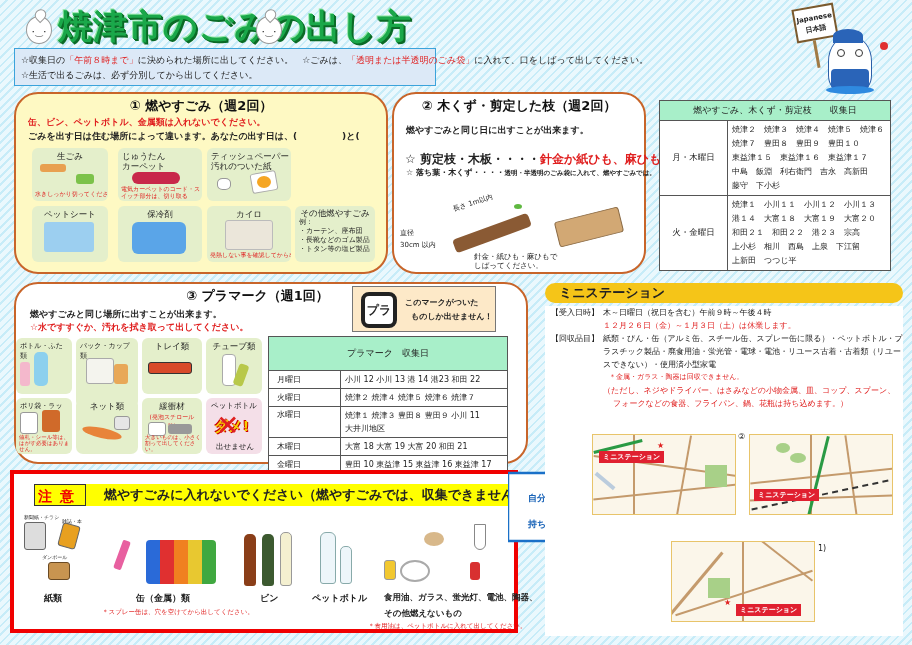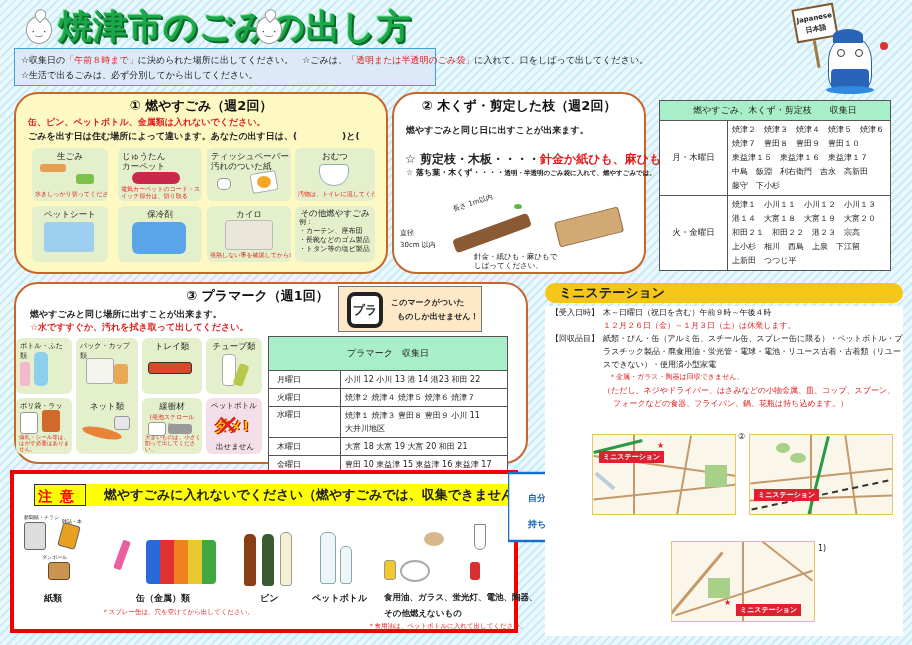--- a/index.html
+++ b/index.html
@@ -149,25 +149,20 @@
 カーペット</div>
     <div class="ill" style="left:14px; top:24px; width:48px; height:12px; background:#c8284a; border-radius:6px;"></div>
     <div class="note" style="white-space:normal; width:80px; line-height:7px;">電気カーペットのコード・スイッチ部分は、切り取る</div>
   </div>
   <div class="tile" style="left:191px; top:54px; width:84px; height:53px;">
     <div class="lbl" style="white-space:pre; line-height:10px;">ティッシュペーパー
 汚れのついた紙</div>
     <div class="ill" style="left:44px; top:24px; width:26px; height:20px; background:#fff; border:1px solid #aaa; transform:rotate(-10deg);"></div>
     <div class="ill" style="left:50px; top:28px; width:14px; height:12px; background:#f5a623; border-radius:50%;"></div>
     <div class="ill" style="left:10px; top:30px; width:14px; height:12px; background:#fff; border:1px solid #999; border-radius:40%;"></div>
-  </div>
-  <div class="tile" style="left:279px; top:54px; width:80px; height:53px;">
-    <div class="lbl" style="text-align:center;">おむつ</div>
-    <div class="ill" style="left:24px; top:16px; width:30px; height:22px; background:#fff; border:1px solid #9ab; border-radius:4px 4px 14px 14px;"></div>
-    <div class="note">汚物は、トイレに流してください</div>
   </div>
 
   <div class="tile" style="left:16px; top:112px; width:76px; height:56px;">
     <div class="lbl" style="text-align:center;">ペットシート</div>
     <div class="ill" style="left:12px; top:16px; width:50px; height:30px; background:#9ccff0;"></div>
   </div>
   <div class="tile" style="left:102px; top:112px; width:84px; height:56px;">
     <div class="lbl" style="text-align:center;">保冷剤</div>
     <div class="ill" style="left:14px; top:16px; width:54px; height:32px; background:#5aa5e8; border-radius:6px;"></div>
   </div>
@@ -230,21 +225,21 @@
     </td>
   </tr>
 </tbody>
   </table>
 
 <div class="panel" style="left:14px; top:282px; width:514px; height:182px;">
   <div class="panel-title" style="position:absolute; left:170px; top:3px;">③ プラマーク（週1回）</div>
   <div class="small-b" style="position:absolute; left:14px; top:24px;">燃やすごみと同じ場所に出すことが出来ます。</div>
   <div class="red-b" style="position:absolute; left:14px; top:37px; font-size:9px;">☆水ですすぐか、汚れを拭き取って出してください。</div>
 
-  <div style="position:absolute; left:322px; top:2px; width:144px; height:46px; background:#fde9c8; border:1px solid #777;">
+  <div style="position:absolute; left:336px; top:2px; width:144px; height:46px; background:#fde9c8; border:1px solid #777;">
     <div style="position:absolute; left:8px; top:5px; width:36px; height:36px; border:4px solid #222; border-radius:8px; font-weight:bold; font-size:12px; text-align:center; line-height:28px; background:#fff;">プラ</div>
     <div style="position:absolute; left:52px; top:10px; font-size:8px; font-weight:bold;">このマークがついた</div>
     <div style="position:absolute; left:58px; top:24px; font-size:8px; font-weight:bold;">ものしか出せません！</div>
   </div>
 
   <div class="tile" style="left:0px; top:54px; width:56px; height:56px;">
     <div class="lbl" style="font-size:7px;">ボトル・ふた類</div>
     <div class="ill" style="left:18px; top:14px; width:14px; height:34px; background:#8cd0ee; border-radius:5px;"></div>
     <div class="ill" style="left:4px; top:24px; width:10px; height:24px; background:#f4b8cc; border-radius:3px;"></div>
   </div>

